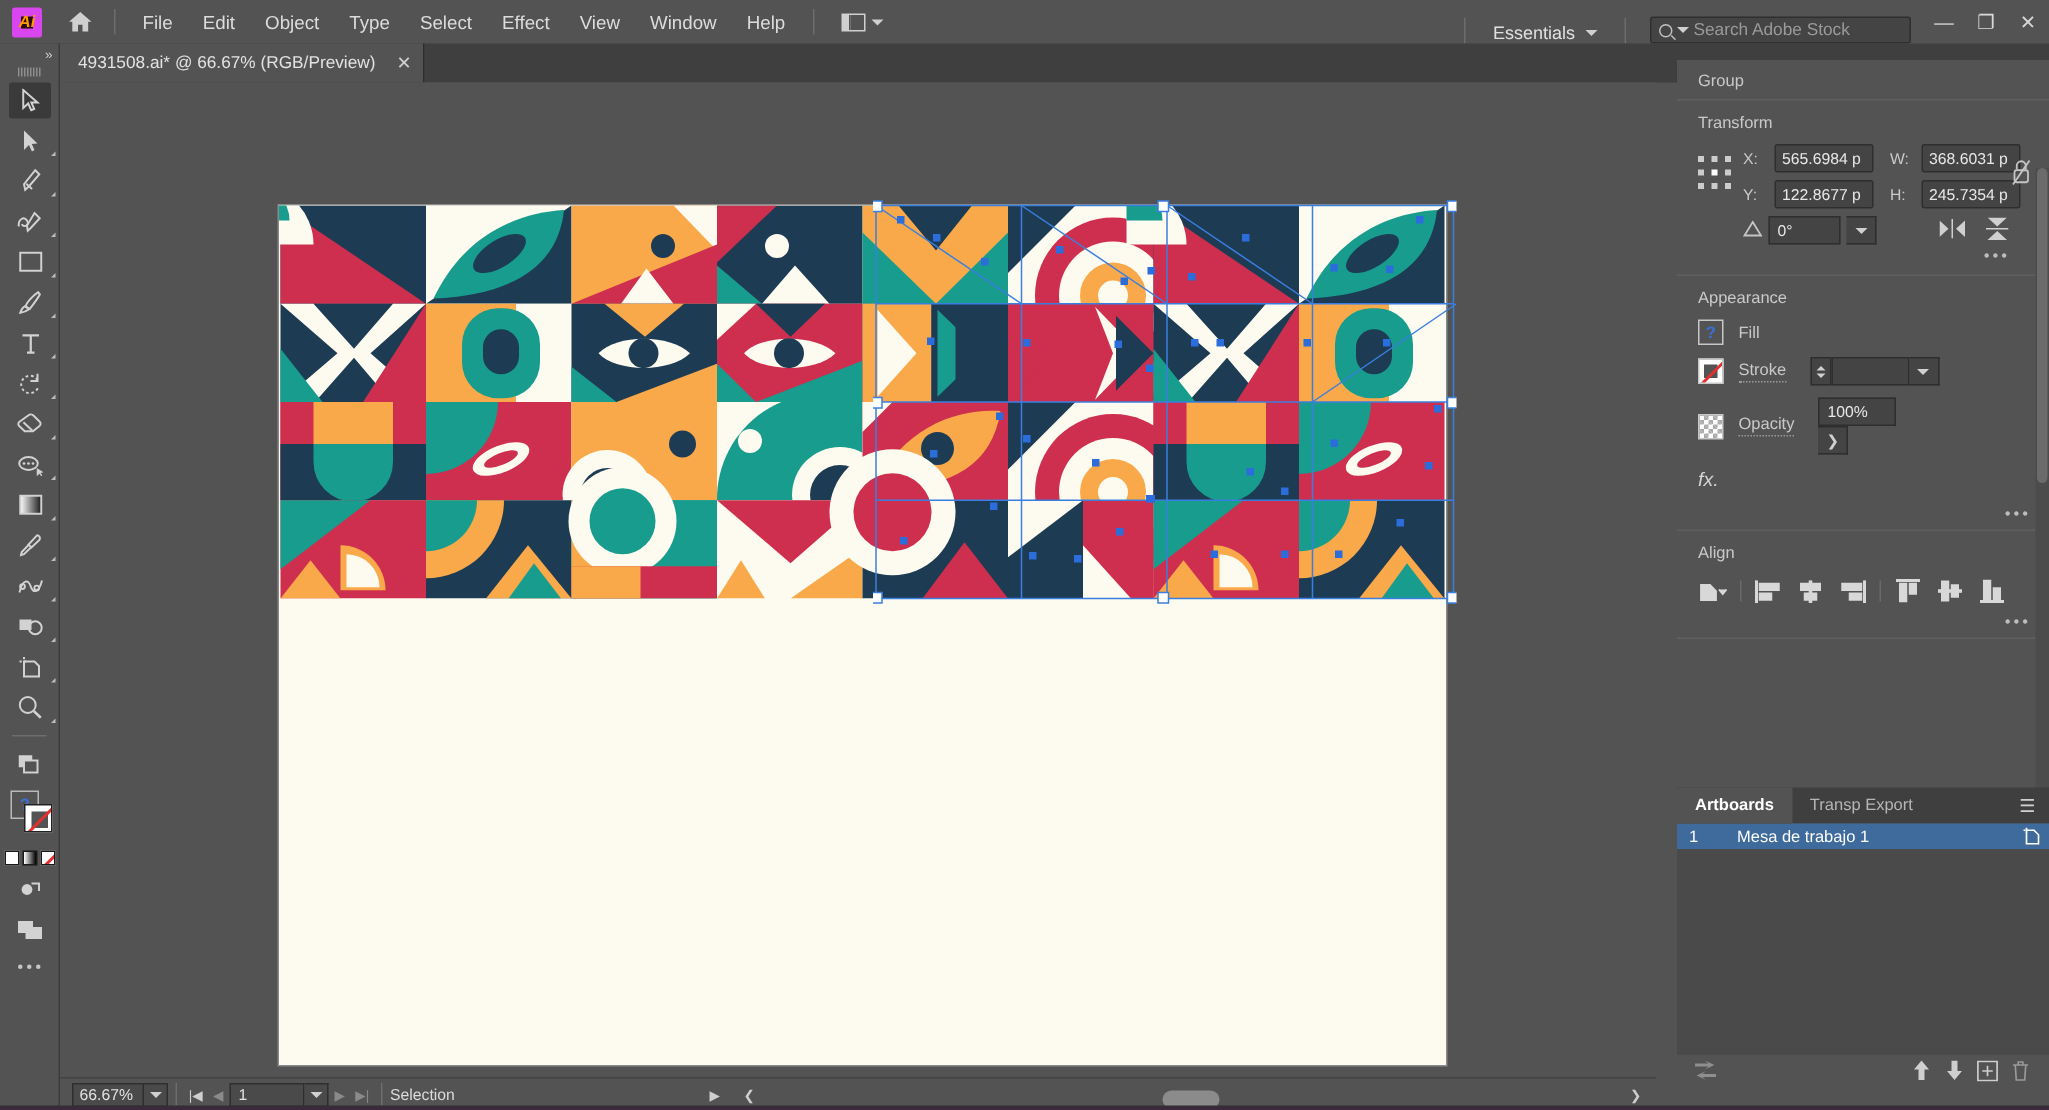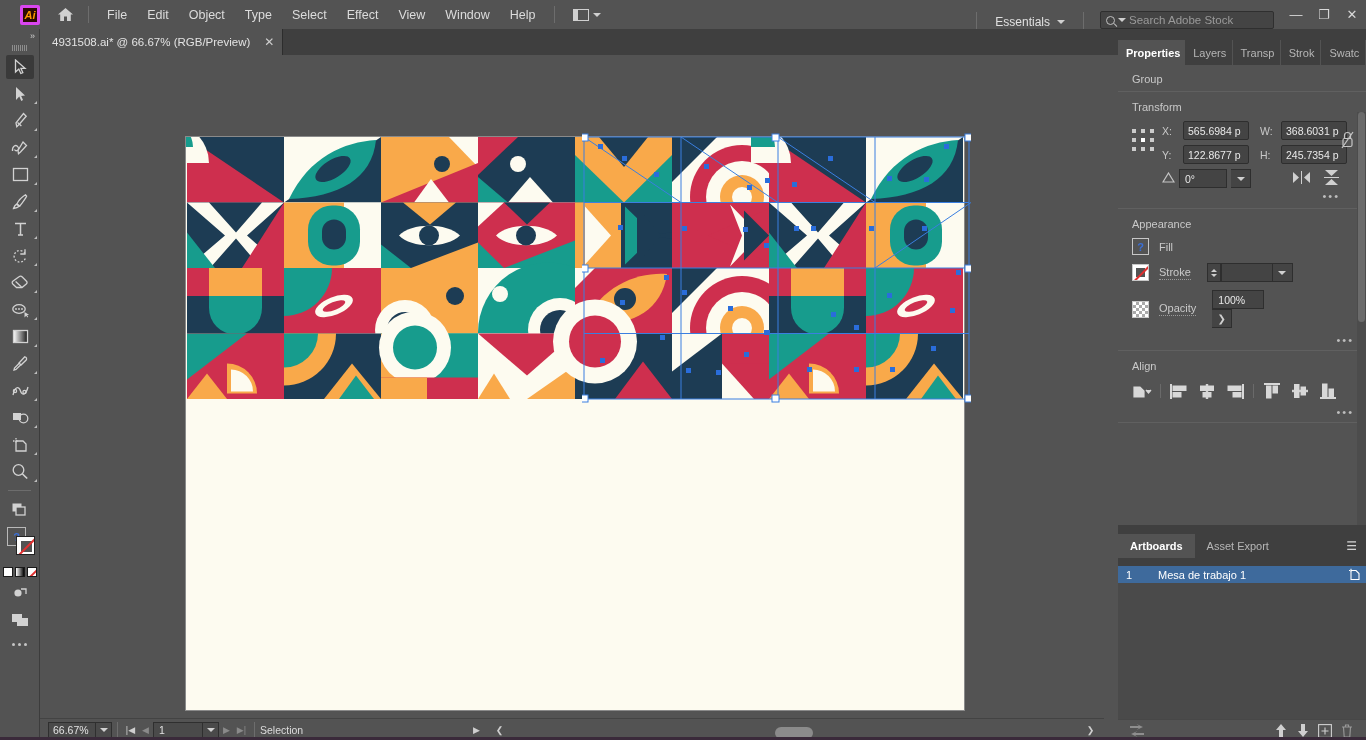--- a/index.html
+++ b/index.html
@@ -12,22 +12,22 @@
     -webkit-font-smoothing:antialiased;
   }
   .app { position:relative; width:1366px; height:740px; }
 
   
   .menubar {
     position:absolute; left:0; top:0; width:1366px; height:29px;
     background:#535353; display:flex; align-items:center;
   }
   .ai-logo {
-    width:20px; height:20px; margin-left:20px; background:#2b0a04;
-    border:3px solid #d946ef; border-radius:2px; color:#ff9a00;
+    width:20px; height:20px; margin-left:8px; background:#2b0a04;
+    border:6px solid #d946ef; border-radius:2px; color:#ff9a00;
     font-size:11px; font-weight:bold; display:flex; align-items:center;
     justify-content:center; font-style:italic;
   }
   .home-btn { width:30px; height:29px; display:flex; align-items:center; justify-content:center; margin-left:10px;}
   .home-btn svg { fill:#d0d0d0; }
   .mb-sep { width:1px; height:17px; background:#6d6d6d; margin:0 8px; }
   .menu-items { display:flex; align-items:center; }
   .menu-item { padding:4px 10px; color:#dcdcdc; font-size:12.5px; cursor:default; }
   .arrange-btn { display:flex; align-items:center; gap:4px; padding:3px 6px; margin-left:4px;}
   .arrange-ico { width:16px; height:12px; border:1.5px solid #d0d0d0; display:flex; }
@@ -170,21 +170,21 @@
   .stroke-dd { width:20px;height:19px;background:#444;border:1px solid #2e2e2e;border-left:none;display:flex;align-items:center;justify-content:center;}
   .opac-f { width:52px;height:19px;background:#444;border:1px solid #2e2e2e;display:flex;align-items:center;padding-left:5px;font-size:10.5px;color:#e8e8e8;}
   .opac-b { width:20px;height:19px;background:#444;border:1px solid #2e2e2e;border-left:none;display:flex;align-items:center;justify-content:center;color:#d0d0d0;font-size:10px;}
   .fx-row { padding:5px 14px 8px; font-style:italic; font-size:13px; color:#d5d5d5; }
 
   .align-row { display:flex; align-items:center; gap:8px; padding:6px 14px 4px; }
   .align-btn { width:20px;height:18px; display:flex;align-items:center;justify-content:center;}
   .align-btn svg { stroke:#d8d8d8; fill:#d8d8d8; }
   .align-div { width:1px;height:14px;background:#6a6a6a; }
 
-  .ab-tabs { display:flex; height:41px; background:#3f3f3f; align-items:center;text-align:center; }
+  .ab-tabs { display:flex; height:24px; background:#3f3f3f; align-items:center;text-align:center; }
   .ab-tab { padding:0 12px; height:24px; display:flex;align-items:center;font-size:11px;color:#b6b6b6;}
   .ab-tab.active { background:#535353; color:#fff; font-weight:bold;}
   .ab-menu { margin-left:auto; padding:0 9px; color:#d0d0d0; font-size:12px; letter-spacing:0; }
   .ab-list { background:#4a4a4a; height:175px; }
   .ab-item { display:flex; align-items:center; height:17px; background:#3e6a9c; color:#fff; font-size:11px; }
   .ab-num { width:22px; text-align:center; }
   .ab-name { flex:1; padding-left:18px; }
   .ab-ic { width:24px; display:flex;align-items:center;justify-content:center;}
   .ab-foot { position:absolute; left:0; bottom:0; width:248px; height:22px; background:#535353; display:flex; align-items:center; padding:0 8px; border-top:1px solid #474747;}
   .ab-foot .sp { flex:1; }
@@ -743,27 +743,20 @@
     <div class="sb-right">
       <span class="sb-nav">▶</span>
       <span class="sb-nav">❮</span>
       <span style="width:560px;"></span>
       <span class="sb-nav">❯</span>
     </div>
     <div class="hthumb" style="left:735px;"></div>
   </div>
 
   <div class="rpanel">
-    <div class="ptabs">
-      <div class="ptab active">Properties</div>
-      <div class="ptab">Layers</div>
-      <div class="ptab">Transp</div>
-      <div class="ptab">Strok</div>
-      <div class="ptab">Swatc</div>
-    </div>
 
     <div class="psec-title">Group</div>
     <div class="rowsep"></div>
 
     <div class="psec-hdr">Transform</div>
     <div class="tf-body">
       <div class="ref-grid">
         <i style="left:0;top:0"></i>
           <i style="left:9px;top:0"></i>
           <i style="left:18px;top:0"></i>
@@ -847,20 +840,21 @@
         </span>
       </div>
       <div class="app-row">
         <span class="sw-box sw-opac"></span>
         <span class="app-lbl dotted">Opacity</span>
         <span style="display:flex;margin-left:6px;flex-direction:column;">
           <span class="opac-f">100%</span>
           <span class="opac-b">❯</span>
         </span>
       </div>
+      <div class="fx-row">fx.</div>
       <div class="ellipsis">•••</div>
     </div>
     <div class="rowsep"></div>
 
     <div class="psec-hdr">Align</div>
     <div class="align-row">
       <span class="align-btn">
         <svg width="20" height="16" viewBox="0 0 20 16" fill="none" stroke="#d8d8d8" stroke-width="1.2">
             <path d="M2 14 L2 4 L8 4 L12 8 L12 14 Z"></path>
             <path d="M14 7 L16.5 10 L19 7" stroke-width="1.3"></path>
@@ -915,21 +909,21 @@
     <div class="rowsep"></div>
 
 
     <div class="panel-scroll">
         <div class="th"></div>
       </div>
 
     <div style="position:absolute;left:0;top:485px;width:248px;">
       <div class="ab-tabs">
         <div class="ab-tab active">Artboards</div>
-        <div class="ab-tab">Asset Export</div>
+        <div class="ab-tab">Transp Export</div>
         <div class="ab-menu">☰</div>
       </div>
       <div class="ab-list">
         <div class="ab-item">
           <span class="ab-num">1</span>
           <span class="ab-name">Mesa de trabajo 1</span>
           <span class="ab-ic">
             <svg width="13" height="13" viewBox="0 0 13 13" fill="none" stroke="#ffffff" stroke-width="1.1">
                 <path d="M3 2.5 L3 11.5 L11 11.5 L11 5.5 L8 2.5 Z"></path>
                 <path d="M1 2.5 L4 2.5 M3 0.8 L3 4" stroke-dasharray="1.3 1.3"></path>

